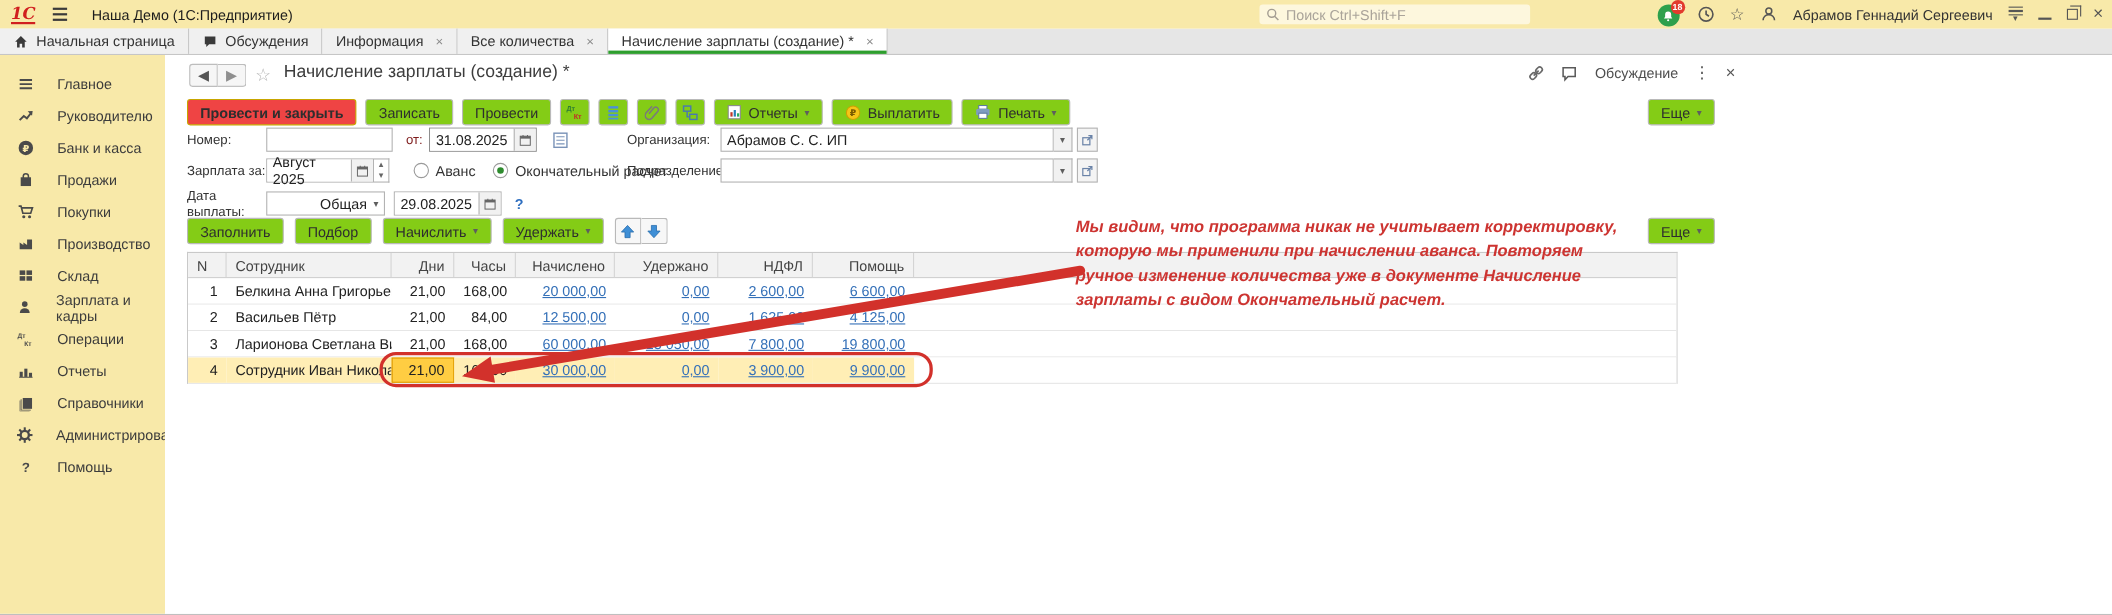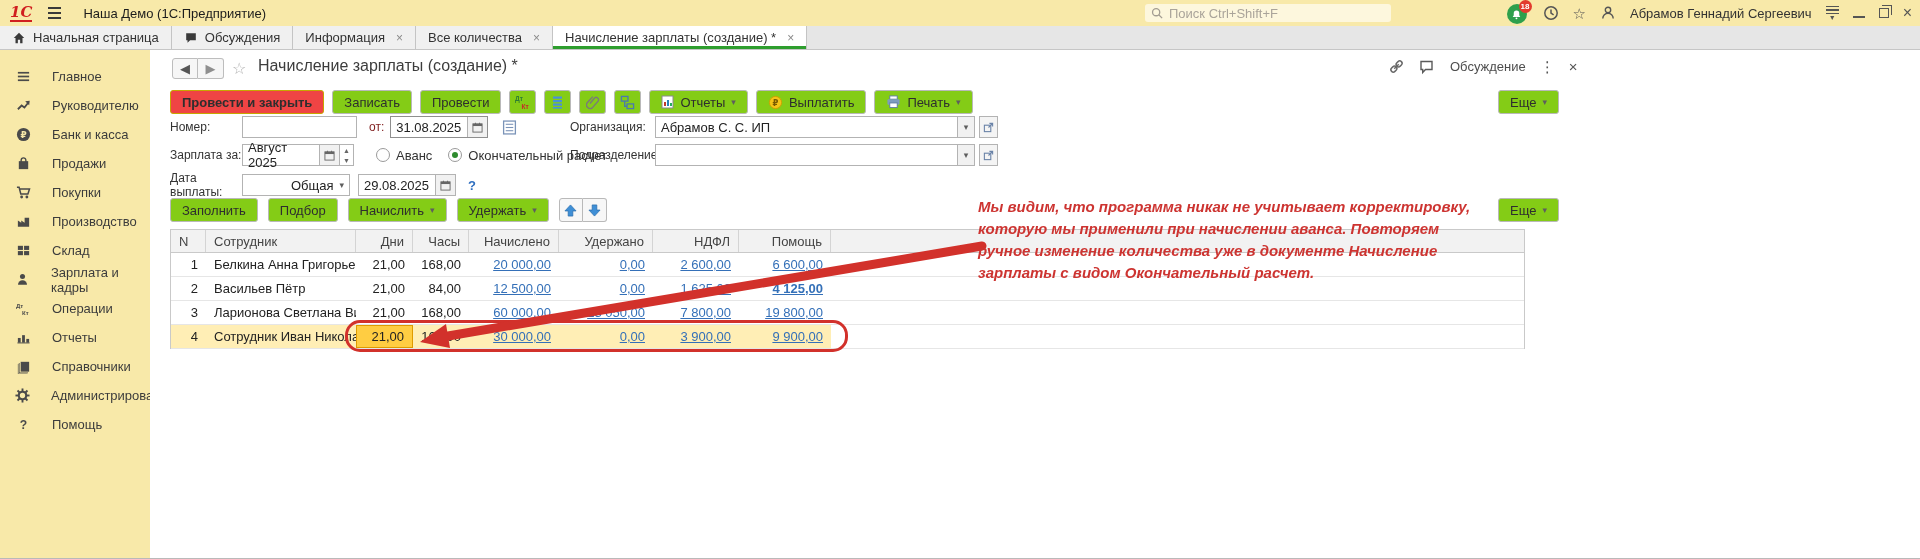--- a/index.html
+++ b/index.html
@@ -564,21 +564,21 @@
             <div class="filler"></div>
           </div>
           <div class="g-row">
             <div class="c num" style="width: 35px;">2</div>
             <div class="c" style="width: 150px;">Васильев Пётр</div>
             <div class="c num" style="width: 57px;">21,00</div>
             <div class="c num" style="width: 56px;">84,00</div>
             <div class="c num link" style="width: 90px;">12 500,00</div>
             <div class="c num link" style="width: 94px;">0,00</div>
             <div class="c num link" style="width: 86px;">1 625,00</div>
-            <div class="c num link" style="width: 92px; font-weight: bold;">4 125,00</div>
+            <div class="c num link" style="width: 92px;">4 125,00</div>
             <div class="filler"></div>
           </div>
           <div class="g-row">
             <div class="c num" style="width: 35px;">3</div>
             <div class="c" style="width: 150px;">Ларионова Светлана Викт…</div>
             <div class="c num" style="width: 57px;">21,00</div>
             <div class="c num" style="width: 56px;">168,00</div>
             <div class="c num link" style="width: 90px;">60 000,00</div>
             <div class="c num link" style="width: 94px;">13 050,00</div>
             <div class="c num link" style="width: 86px;">7 800,00</div>

